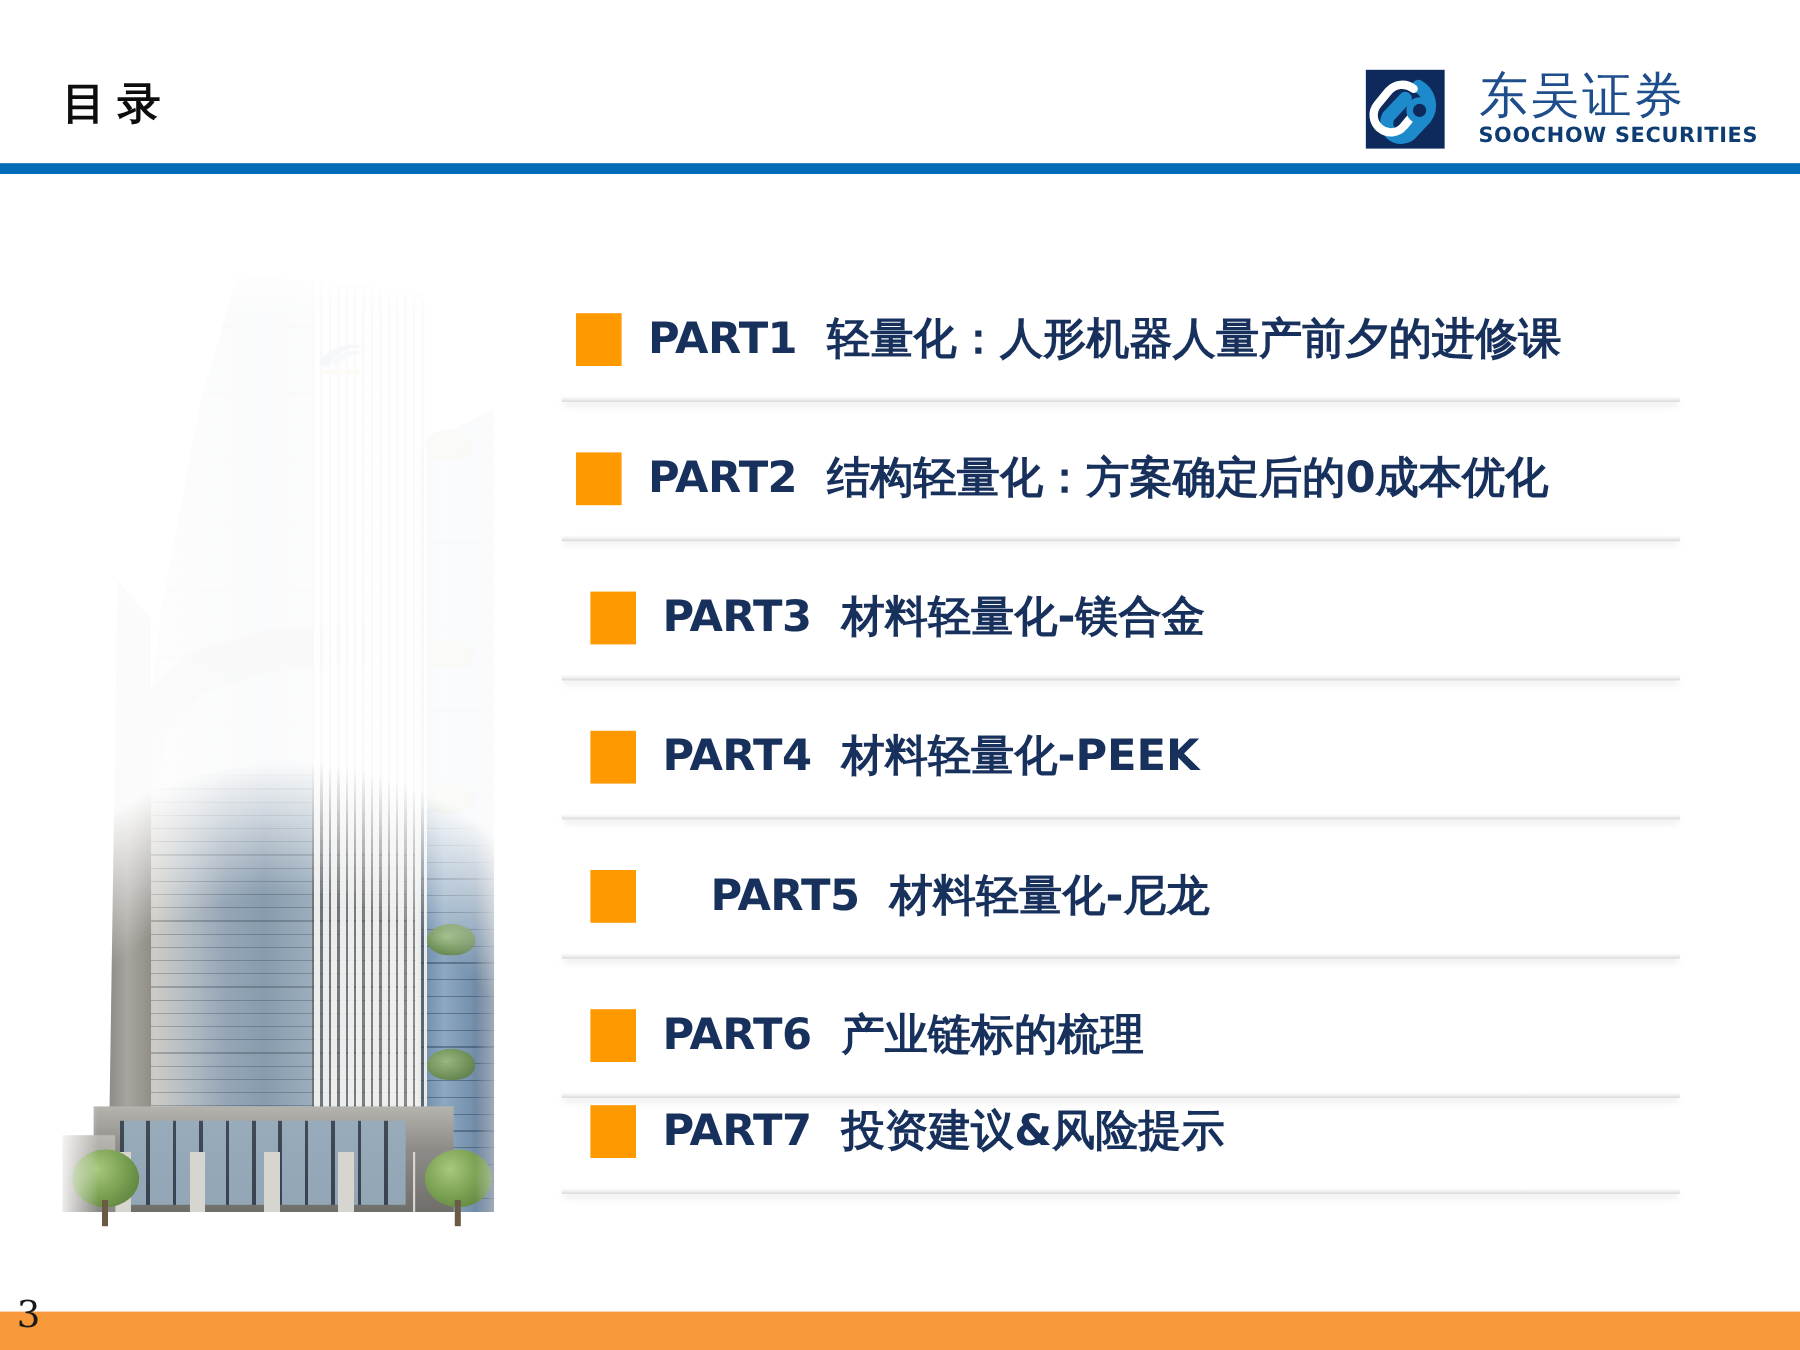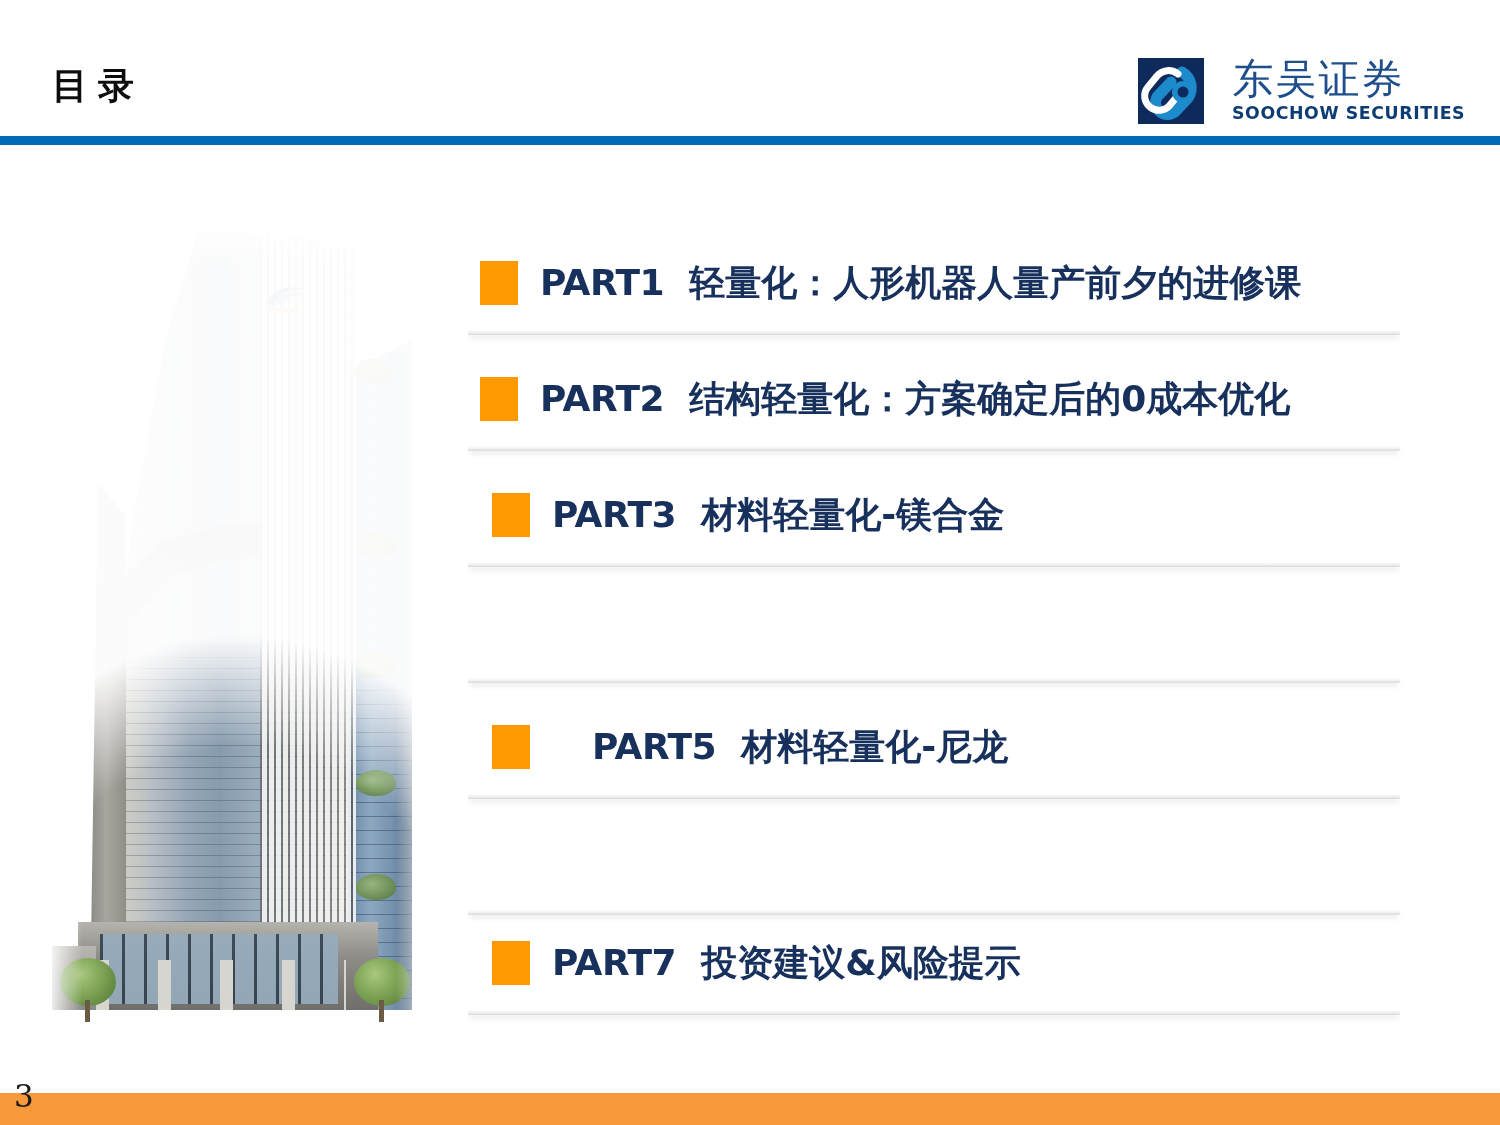--- a/index.html
+++ b/index.html
@@ -395,36 +395,44 @@
 
   <div class="toc-row" style="top:232px;">
     <div class="toc-entry" style="left:492px;justify-content:space-between;">
       <span class="toc-bullet"></span>
       <span class="toc-text"><span class="lbl">PART3</span>&nbsp;&nbsp;<span>材料轻量化-镁合金</span></span>
     </div>
     <div class="toc-sep" style="top:78px;"></div>
   </div>
 
   <div class="toc-row" style="top:348px;">
+    <div class="toc-entry" style="left:492px;">
+      <span class="toc-bullet"></span>
+      <span class="toc-text"><span class="lbl">PART4</span>&nbsp;&nbsp;<span>材料轻量化-PEEK</span></span>
+    </div>
     <div class="toc-sep" style="top:78px;"></div>
   </div>
 
   <div class="toc-row" style="top:464px;">
     <div class="toc-entry" style="left:492px;gap:40px;">
       <span class="toc-bullet"></span>
       <span class="toc-text"><span class="lbl">PART5</span>&nbsp;&nbsp;<span>材料轻量化-尼龙</span></span>
     </div>
     <div class="toc-sep" style="top:78px;"></div>
   </div>
 
   <div class="toc-row" style="top:580px;">
-    <div class="toc-sep" style="top:78px;"></div>
-  </div>
-
-  <div class="toc-row" style="top:680px;">
+    <div class="toc-entry" style="left:492px;">
+      <span class="toc-bullet"></span>
+      <span class="toc-text"><span class="lbl">PART6</span>&nbsp;&nbsp;<span>产业链标的梳理</span></span>
+    </div>
+    <div class="toc-sep" style="top:78px;"></div>
+  </div>
+
+  <div class="toc-row" style="top:660px;">
     <div class="toc-entry" style="left:492px;">
       <span class="toc-bullet"></span>
       <span class="toc-text"><span class="lbl">PART7</span>&nbsp;&nbsp;<span>投资建议&amp;风险提示</span></span>
     </div>
     <div class="toc-sep" style="top:78px;"></div>
   </div>
 
 </div>
 
 <div id="footer-bar"></div>

